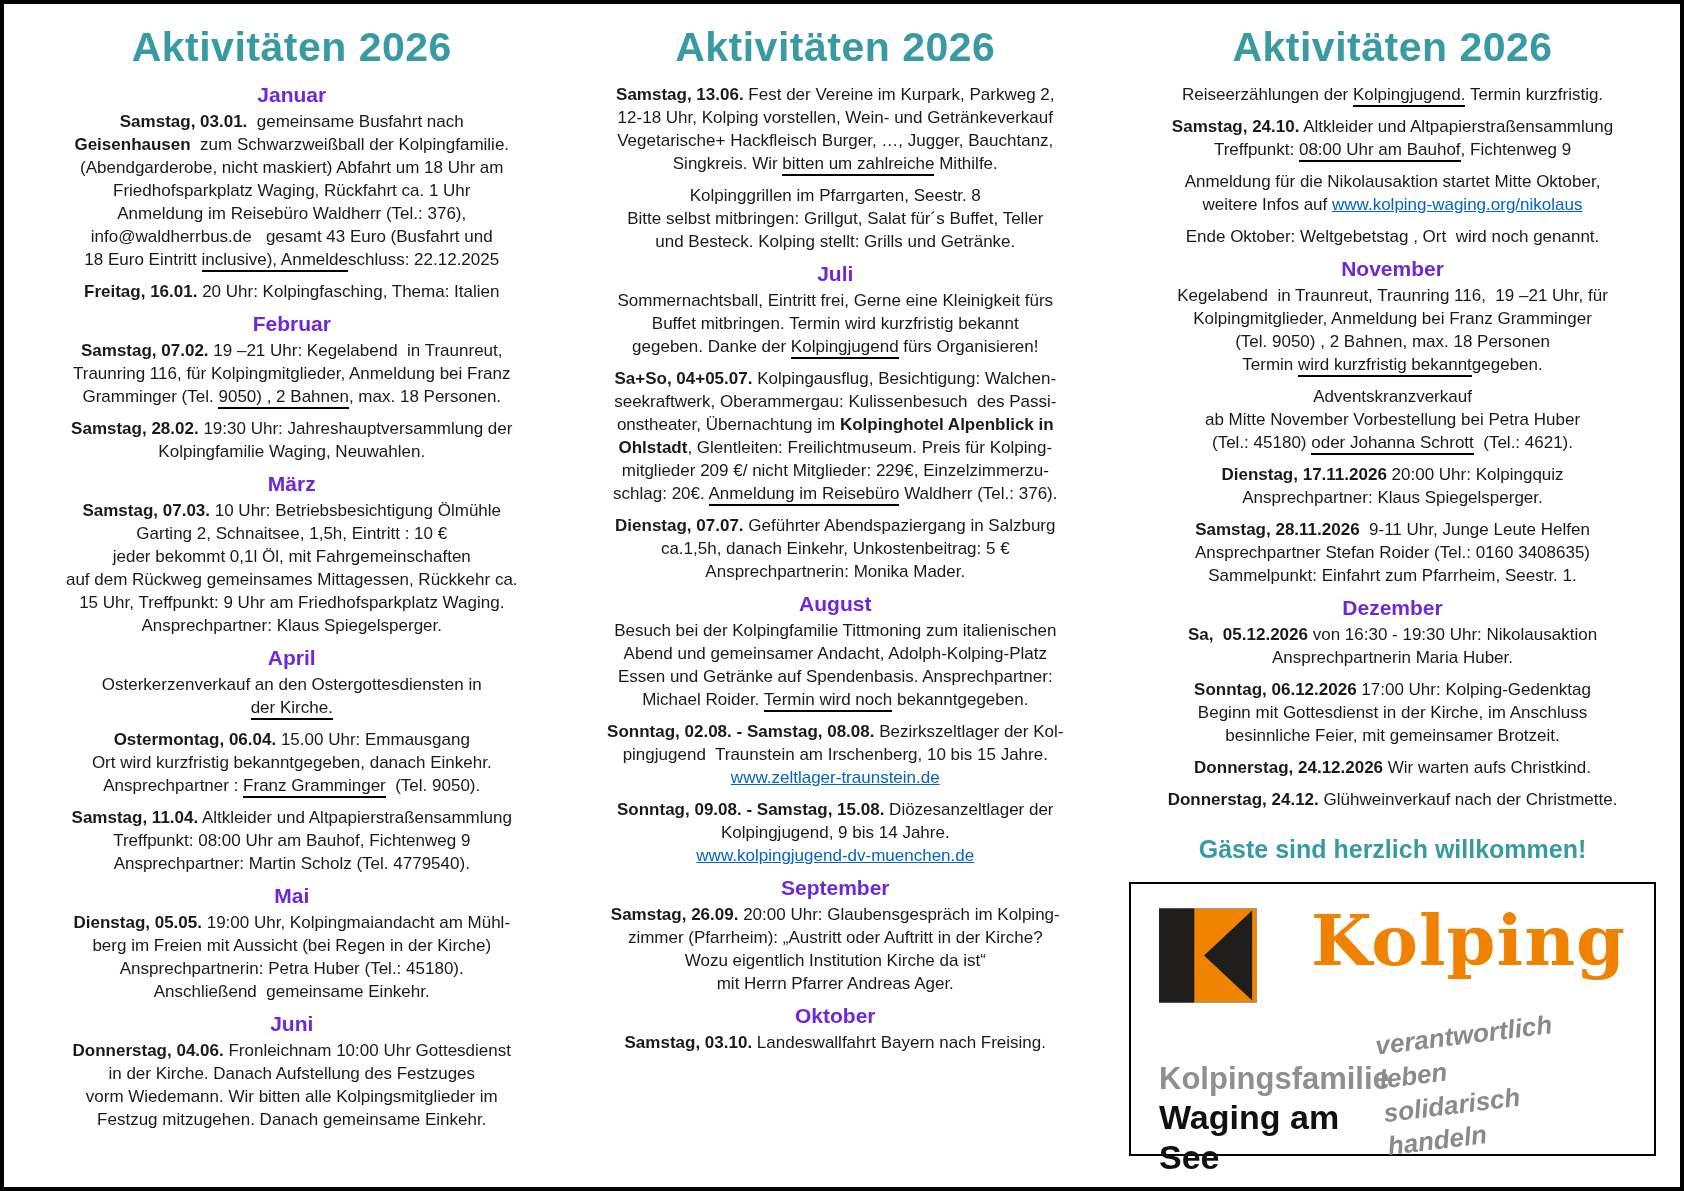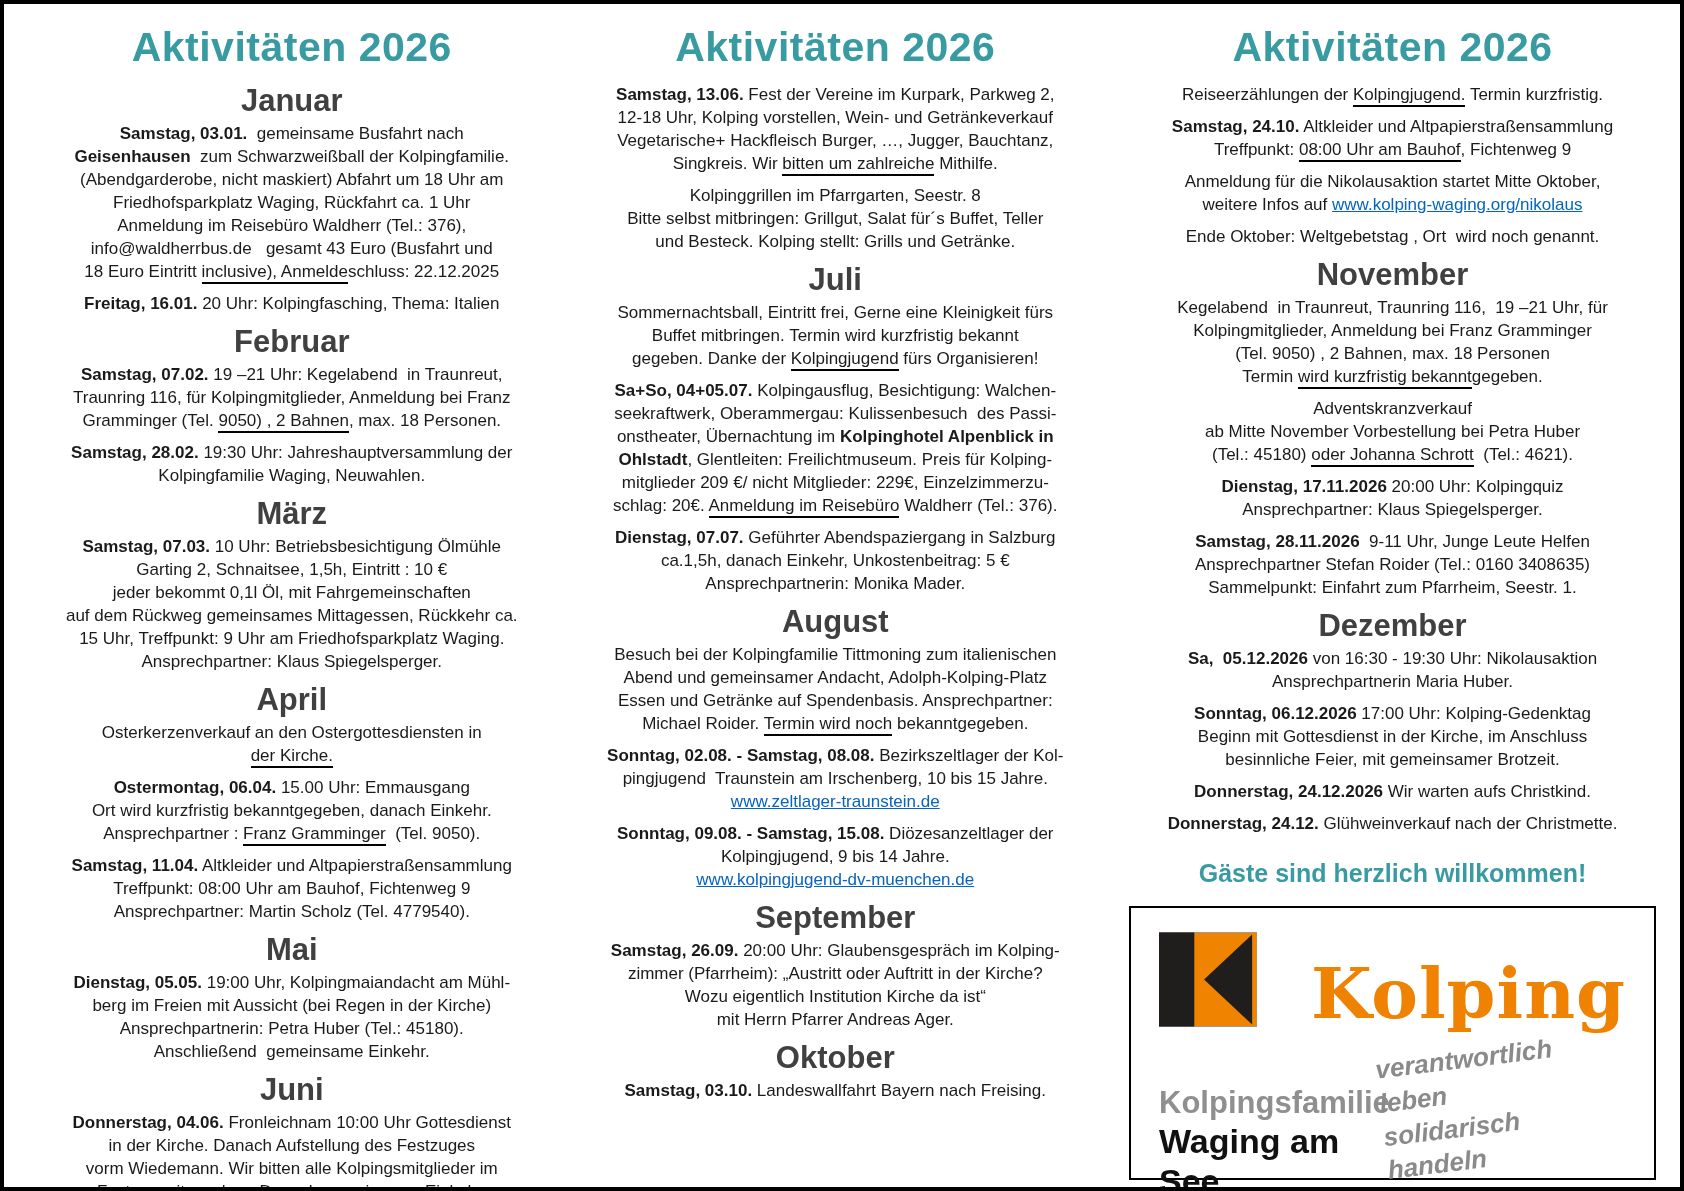--- a/index.html
+++ b/index.html
@@ -3,30 +3,30 @@
 <meta charset="utf-8">
 <style>
   html,body{margin:0;padding:0;background:#000;}
   .frame{width:1684px;height:1191px;border:4px solid #000;background:#fff;
          box-sizing:border-box;overflow:hidden;
          font-family:"Liberation Sans",sans-serif;color:#1a1a1a;}
   .page{display:grid;grid-template-columns:1fr 1fr 1fr;column-gap:44px;
         padding:20px 24px 0 38px;}
   .col{text-align:center;}
   .title{font-size:41px;font-weight:bold;color:#399ba2;margin:0 0 12px;letter-spacing:.5px;}
-  .month{font-size:31px;font-weight:bold;color:#404040;margin:2px 0 3px;}
+  .month{font-size:21px;font-weight:bold;color:#6d28d9;margin:2px 0 3px;}
   .para{margin:0 0 9px;font-size:17px;line-height:23px;}
   .line{white-space:pre-wrap;}
   .b{font-weight:bold;}
   .u{border-bottom:2.5px solid #000;padding-bottom:1px;}
   .link{color:#0563c1;text-decoration:underline;cursor:pointer;}
   .welcome{color:#399ba2;font-weight:bold;font-size:25px;margin:24px 0 18px;}
   .logo-box{border:2px solid #000;background:#fff;margin:4px auto 0;
             width:100%;height:274px;padding:24px 28px;box-sizing:border-box;text-align:left;}
-  .logo-top{display:flex;gap:54px;align-items:flex-end;}
+  .logo-top{display:flex;gap:54px;align-items:flex-start;}
   .k-icon{width:98px;height:95px;flex:0 0 auto;}
   .kolping-word{font-family:"DejaVu Serif",serif;font-weight:bold;font-size:70px;
                 color:#ef8200;line-height:.95;margin-top:0;letter-spacing:1px;}
   .logo-bottom{display:flex;justify-content:flex-end;align-items:flex-end;margin-top:26px;font-weight:bold;}
   .kf-gray{color:#8f8f8f;font-size:31px;line-height:1.15;}
   .kf-black{color:#111;font-size:34px;line-height:1.2;}
   .tagline{transform:rotate(-7deg);transform-origin:left bottom;color:#8a8a8a;
            font-size:26px;font-style:italic;line-height:1.3;margin:0 2px 14px 0;}
 </style>
 </head>

